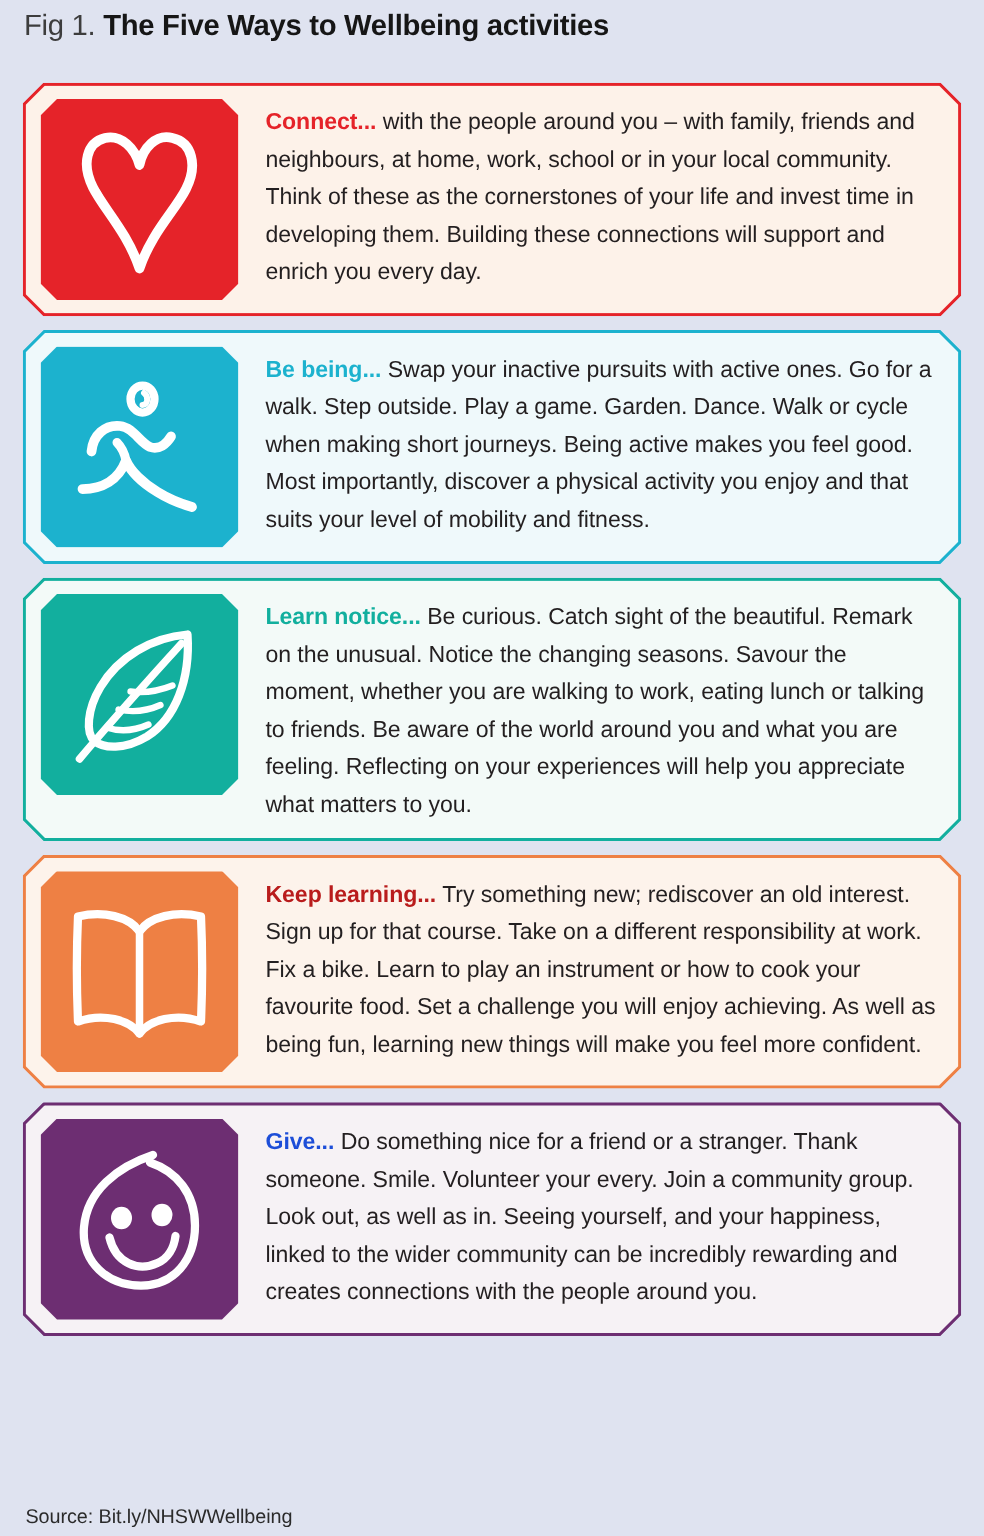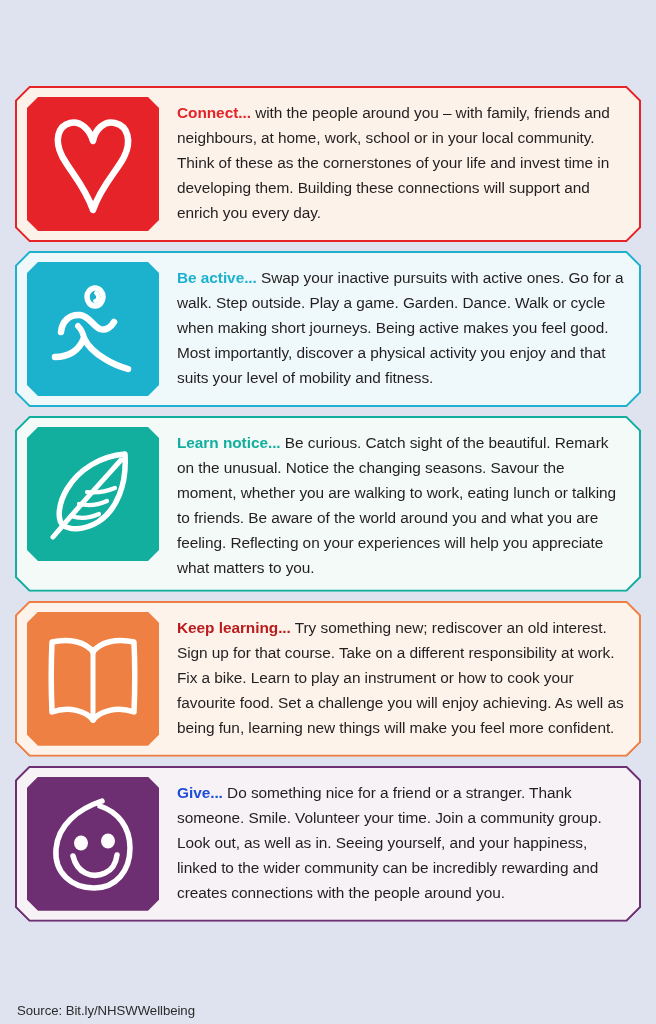--- a/index.html
+++ b/index.html
@@ -40,21 +40,20 @@
     font-weight: bold;
     color: #161616;
   }
 
   
   .cards {
     position: absolute;
     top: 55px;
     left: 15px;
     width: 626px;
-    margin-top: 31px;
   }
 
   .card {
     position: relative;
     box-sizing: border-box;
     margin-bottom: 9px;
     padding: 11px 13px 11px 12px;
     display: flex;
     align-items: flex-start;
     
@@ -154,20 +153,23 @@
     color: #2b2b2b;
     letter-spacing: -0.05px;
     text-align: right;
   }
 </style>
 </head>
 <body>
 
 <div class="page">
 
+  <div class="fig-title">
+    <span class="fig-label">Fig 1.</span><span>&nbsp;</span><span class="fig-main">The Five Ways to Wellbeing activities</span>
+  </div>
 
   <div class="cards">
 
     <div class="card c-connect">
       <div class="card-border"></div>
       <div class="card-inner-bg"></div>
       <div class="icon-tile">
         <span>
           <svg width="96" height="104" viewBox="0 0 96 104" fill="none">
             <path d="M48 98 C40 74 24 58 17 44 C9 28 13 14 25 11 C36 8.5 45 18 48 29 C50 18 59 8 70 11 C83 14 87 29 79 45 C72 59 56 74 48 98 Z" stroke="#ffffff" stroke-width="6.5" stroke-linecap="round" stroke-linejoin="round" fill="none"></path>
@@ -188,21 +190,21 @@
           <svg width="100" height="100" viewBox="0 0 100 100" fill="none">
             <ellipse cx="52" cy="18" rx="8" ry="9" stroke="#ffffff" stroke-width="5.5" fill="none"></ellipse>
             <path d="M53 14 C56 16 56 22 52 22" stroke="#ffffff" stroke-width="4" stroke-linecap="round" fill="none"></path>
             <path d="M18 53 C19 42 27 35 37 36 C46 37 50 47 57 50 C63 52 68 48 71 43" stroke="#ffffff" stroke-width="6.5" stroke-linecap="round" stroke-linejoin="round" fill="none"></path>
             <path d="M12 78 C25 78 36 72 41 59 C44 66 52 74 62 80 C70 85 78 88 85 90" stroke="#ffffff" stroke-width="6.5" stroke-linecap="round" stroke-linejoin="round" fill="none"></path>
             <path d="M41 59 C40 54 38 50 35 47" stroke="#ffffff" stroke-width="6" stroke-linecap="round" fill="none"></path>
           </svg>
         </span>
       </div>
       <div class="card-body">
-        <span class="lead">Be active...</span><span> Swap your inactive pursuits with active ones. Go for a walk. Step outside. Play a game. Garden. Dance. Walk or cycle when making short journeys. Being active makes you feel good. Most importantly, discover a physical activity you enjoy and that suits your level of mobility and fitness.</span>
+        <span class="lead">Be being...</span><span> Swap your inactive pursuits with active ones. Go for a walk. Step outside. Play a game. Garden. Dance. Walk or cycle when making short journeys. Being active makes you feel good. Most importantly, discover a physical activity you enjoy and that suits your level of mobility and fitness.</span>
       </div>
     </div>
 
     <div class="card c-notice">
       <div class="card-border"></div>
       <div class="card-inner-bg"></div>
       <div class="icon-tile">
         <span>
           <svg width="100" height="104" viewBox="0 0 100 104" fill="none">
             <path d="M82 12 C84 42 74 68 55 80 C40 89 26 88 20 83 C14 78 15 62 24 47 C36 27 58 14 82 12 Z" stroke="#ffffff" stroke-width="5.5" stroke-linejoin="round" stroke-linecap="round" fill="none"></path>
@@ -242,21 +244,21 @@
         <span>
           <svg width="98" height="102" viewBox="0 0 98 102" fill="none">
             <path d="M58 8 C34 16 14 32 12 56 C10 80 28 95 50 95 C72 95 86 78 86 55 C86 34 74 19 56 13" stroke="#ffffff" stroke-width="5.5" stroke-linecap="round" fill="none"></path>
             <ellipse cx="37" cy="50" rx="7" ry="7.5" fill="#ffffff"></ellipse>
             <ellipse cx="64" cy="48" rx="7" ry="7.5" fill="#ffffff"></ellipse>
             <path d="M29 63 C33 80 48 86 61 80 C68 77 72 70 73 62" stroke="#ffffff" stroke-width="5.5" stroke-linecap="round" fill="none"></path>
           </svg>
         </span>
       </div>
       <div class="card-body">
-        <span class="lead">Give...</span><span> Do something nice for a friend or a stranger. Thank someone. Smile. Volunteer your time. Join a community group. Look out, as well as in. Seeing yourself, and your happiness, linked to the wider community can be incredibly rewarding and creates connections with the people around you.</span>
+        <span class="lead">Give...</span><span> Do something nice for a friend or a stranger. Thank someone. Smile. Volunteer your every. Join a community group. Look out, as well as in. Seeing yourself, and your happiness, linked to the wider community can be incredibly rewarding and creates connections with the people around you.</span>
       </div>
     </div>
 
   </div>
 
   <div class="source">Source: Bit.ly/NHSWWellbeing</div>
 
 </div>
 
 </body></html>

